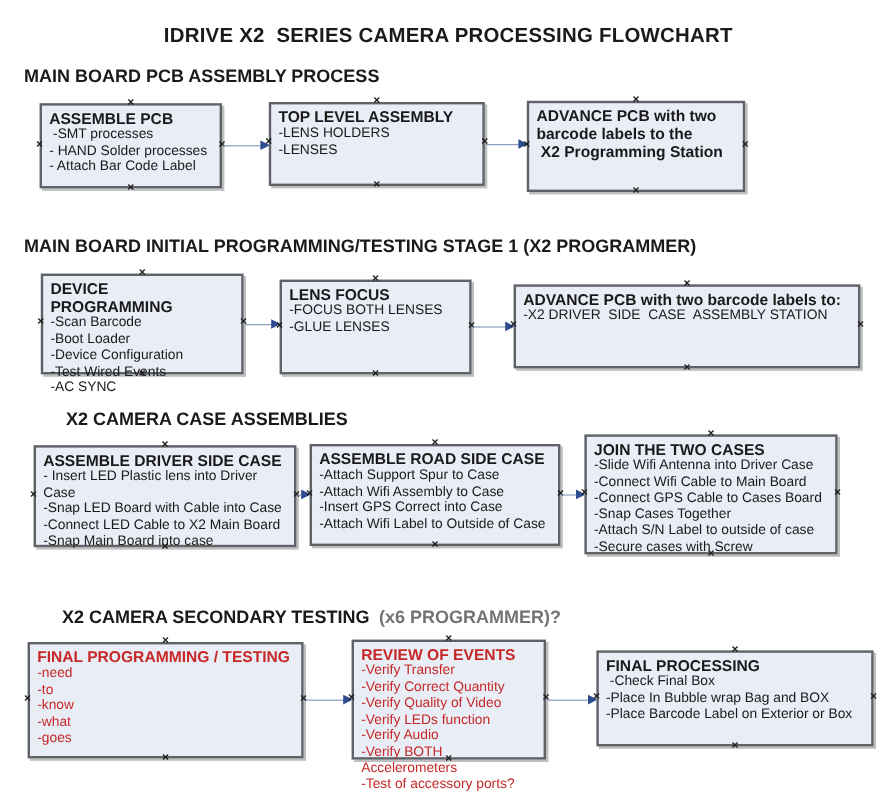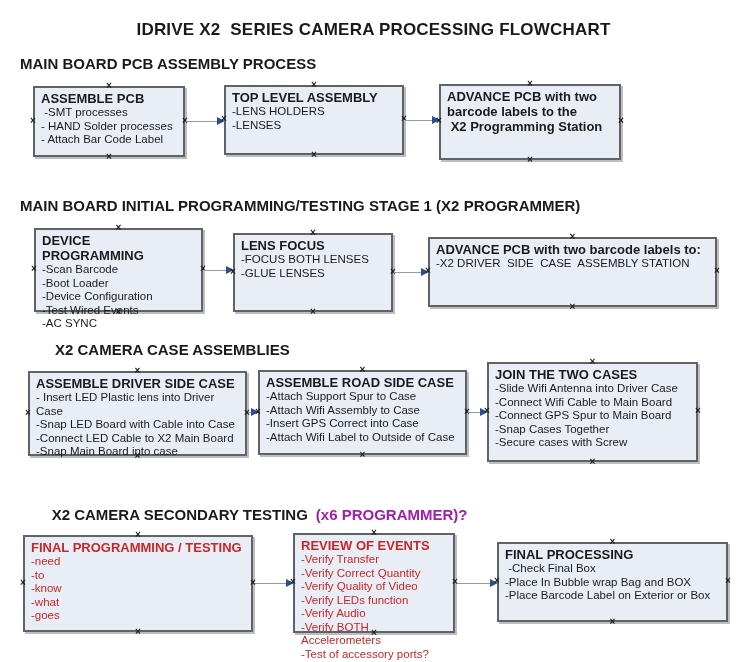--- a/index.html
+++ b/index.html
@@ -7,21 +7,21 @@
     position:relative; width:747px; height:662px; background:#ffffff;
     font-family:"Liberation Sans", sans-serif; color:#1a1a1a; overflow:hidden;
   }
   .main-title {
     position:absolute; top:20px; left:0; width:747px; text-align:center;
     font-size:17px; font-weight:bold; white-space:pre-wrap; letter-spacing:0.2px;
   }
   .sec-heading {
     position:absolute; font-size:15px; font-weight:bold; white-space:pre;
   }
-  .sec-heading .red-part { color:#a21caf; margin-left:8px; }
+  .sec-heading .red-part { color:#737373; margin-left:8px; }
   .box {
     position:absolute; background:#e9edf6; border:2px solid #5f6368;
     box-shadow:2px 2px 0 rgba(125,125,125,0.5);
     padding:3px 6px 0 6px; box-sizing:border-box; overflow:visible;
   }
   .box-title { font-size:13px; font-weight:bold; line-height:15px; white-space:pre-wrap; }
   .box-item  { font-size:11.5px; line-height:13.5px; white-space:pre-wrap; }
   .box.red .box-title, .box.red .box-item { color:#c62828; }
   .anchor {
     position:absolute; font-size:10px; line-height:8px; width:8px; height:8px;
@@ -173,22 +173,23 @@
   </div>
 
   <div class="box" style="left:487px; top:362px; width:211px; height:100px;">
     <span class="anchor top">×</span>
     <span class="anchor bottom">×</span>
     <span class="anchor left">×</span>
     <span class="anchor right">×</span>
     <div class="box-title">JOIN THE TWO CASES</div>
     <div class="box-item">-Slide Wifi Antenna into Driver Case</div>
     <div class="box-item">-Connect Wifi Cable to Main Board</div>
-    <div class="box-item">-Connect GPS Spur to Main Board</div>
+    <div class="box-item">-Connect GPS Cable to Cases Board</div>
     <div class="box-item">-Snap Cases Together</div>
+    <div class="box-item">-Attach S/N Label to outside of case</div>
     <div class="box-item">-Secure cases with Screw</div>
   </div>
 
   <div class="sec-heading" style="left:35px; top:489px;">
     <span>X2 CAMERA SECONDARY TESTING</span><span class="red-part">(x6 PROGRAMMER)?</span>
   </div>
 
   <div class="box red" style="left:23px; top:535px; width:230px; height:97px;">
     <span class="anchor top">×</span>
     <span class="anchor bottom">×</span>

